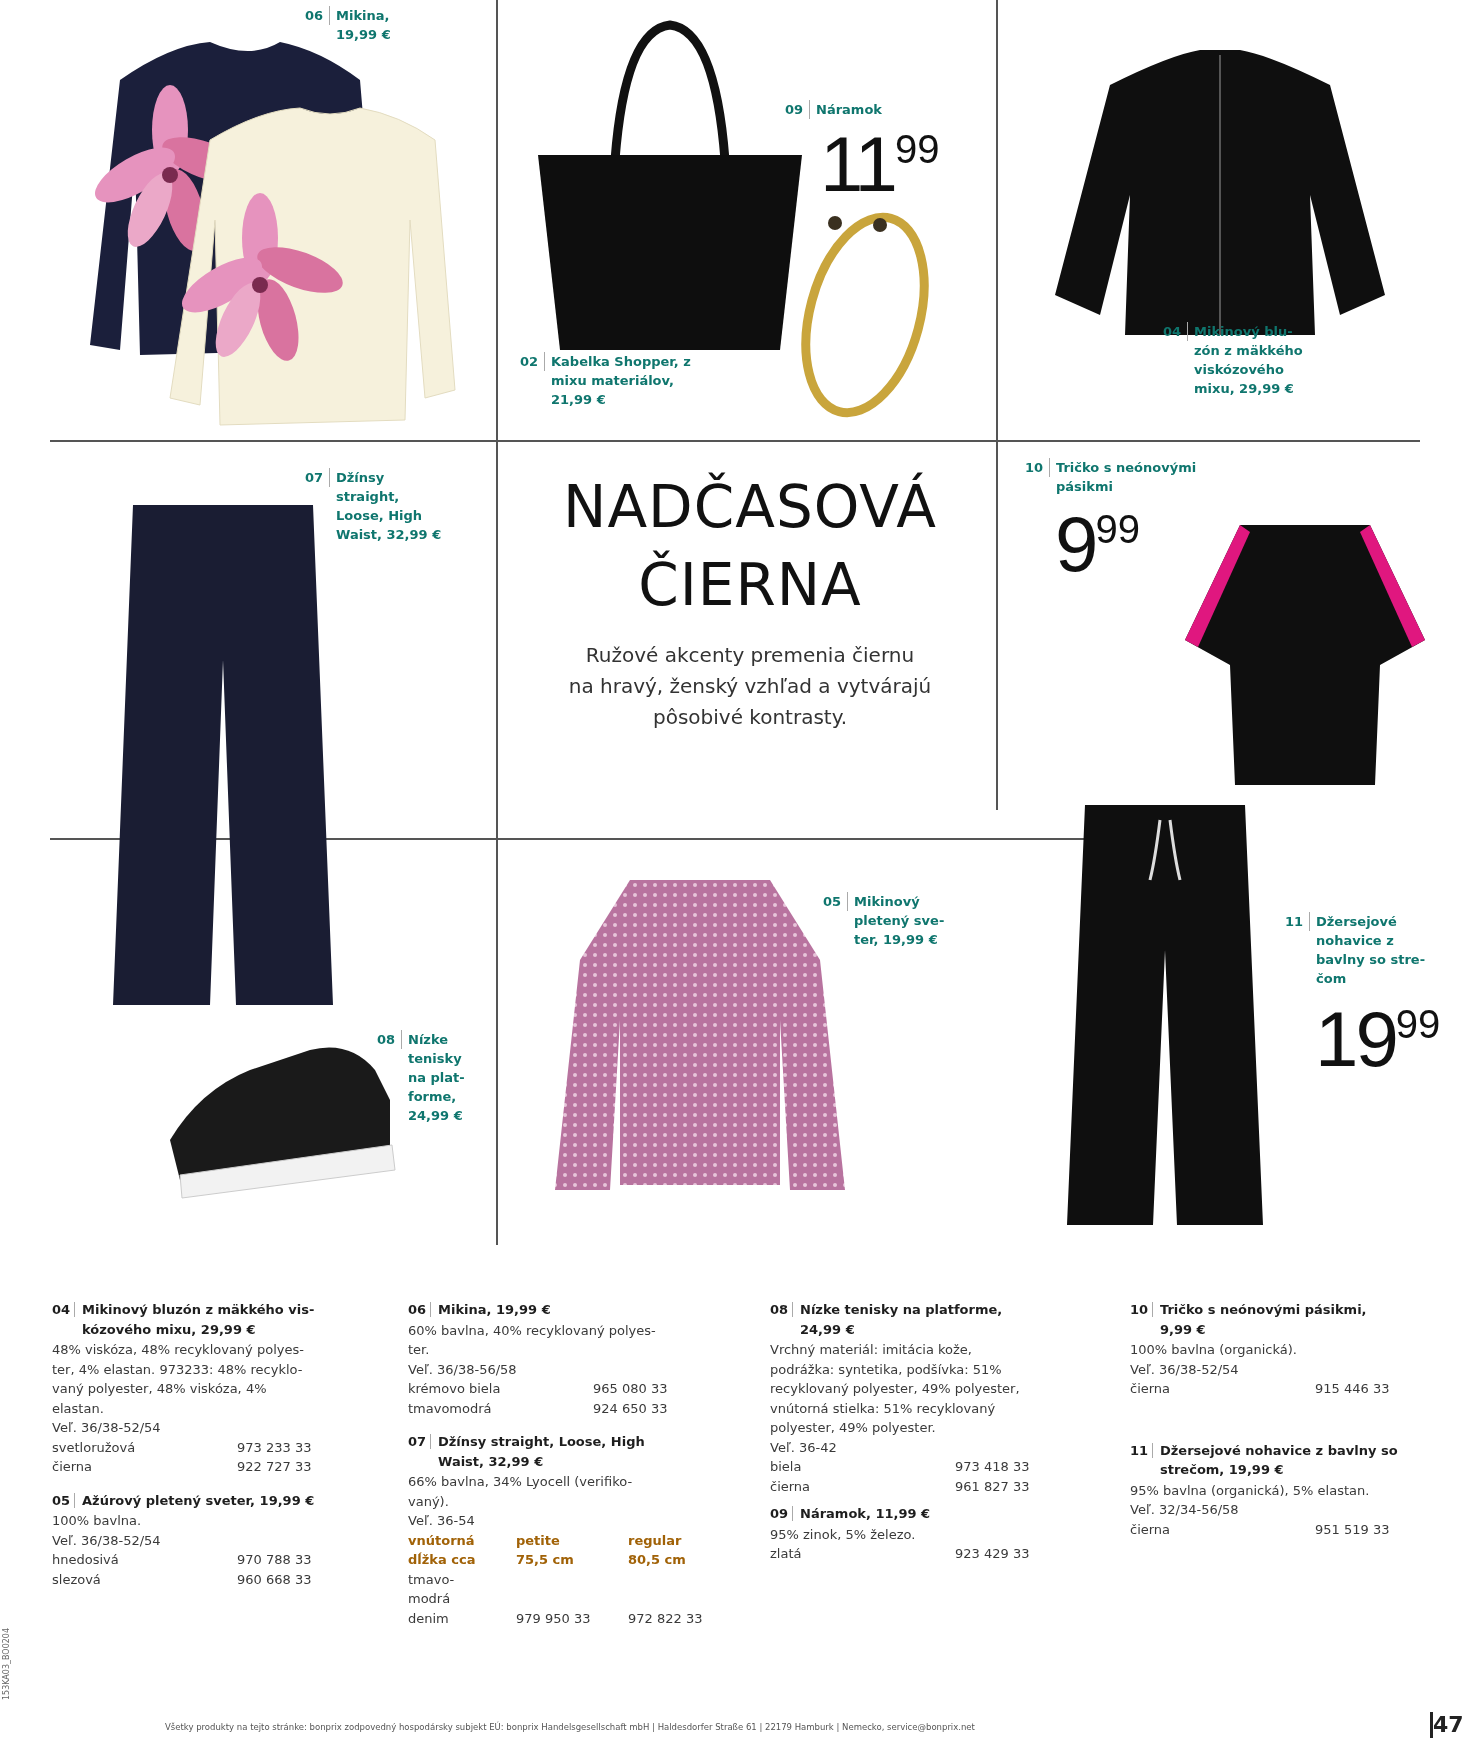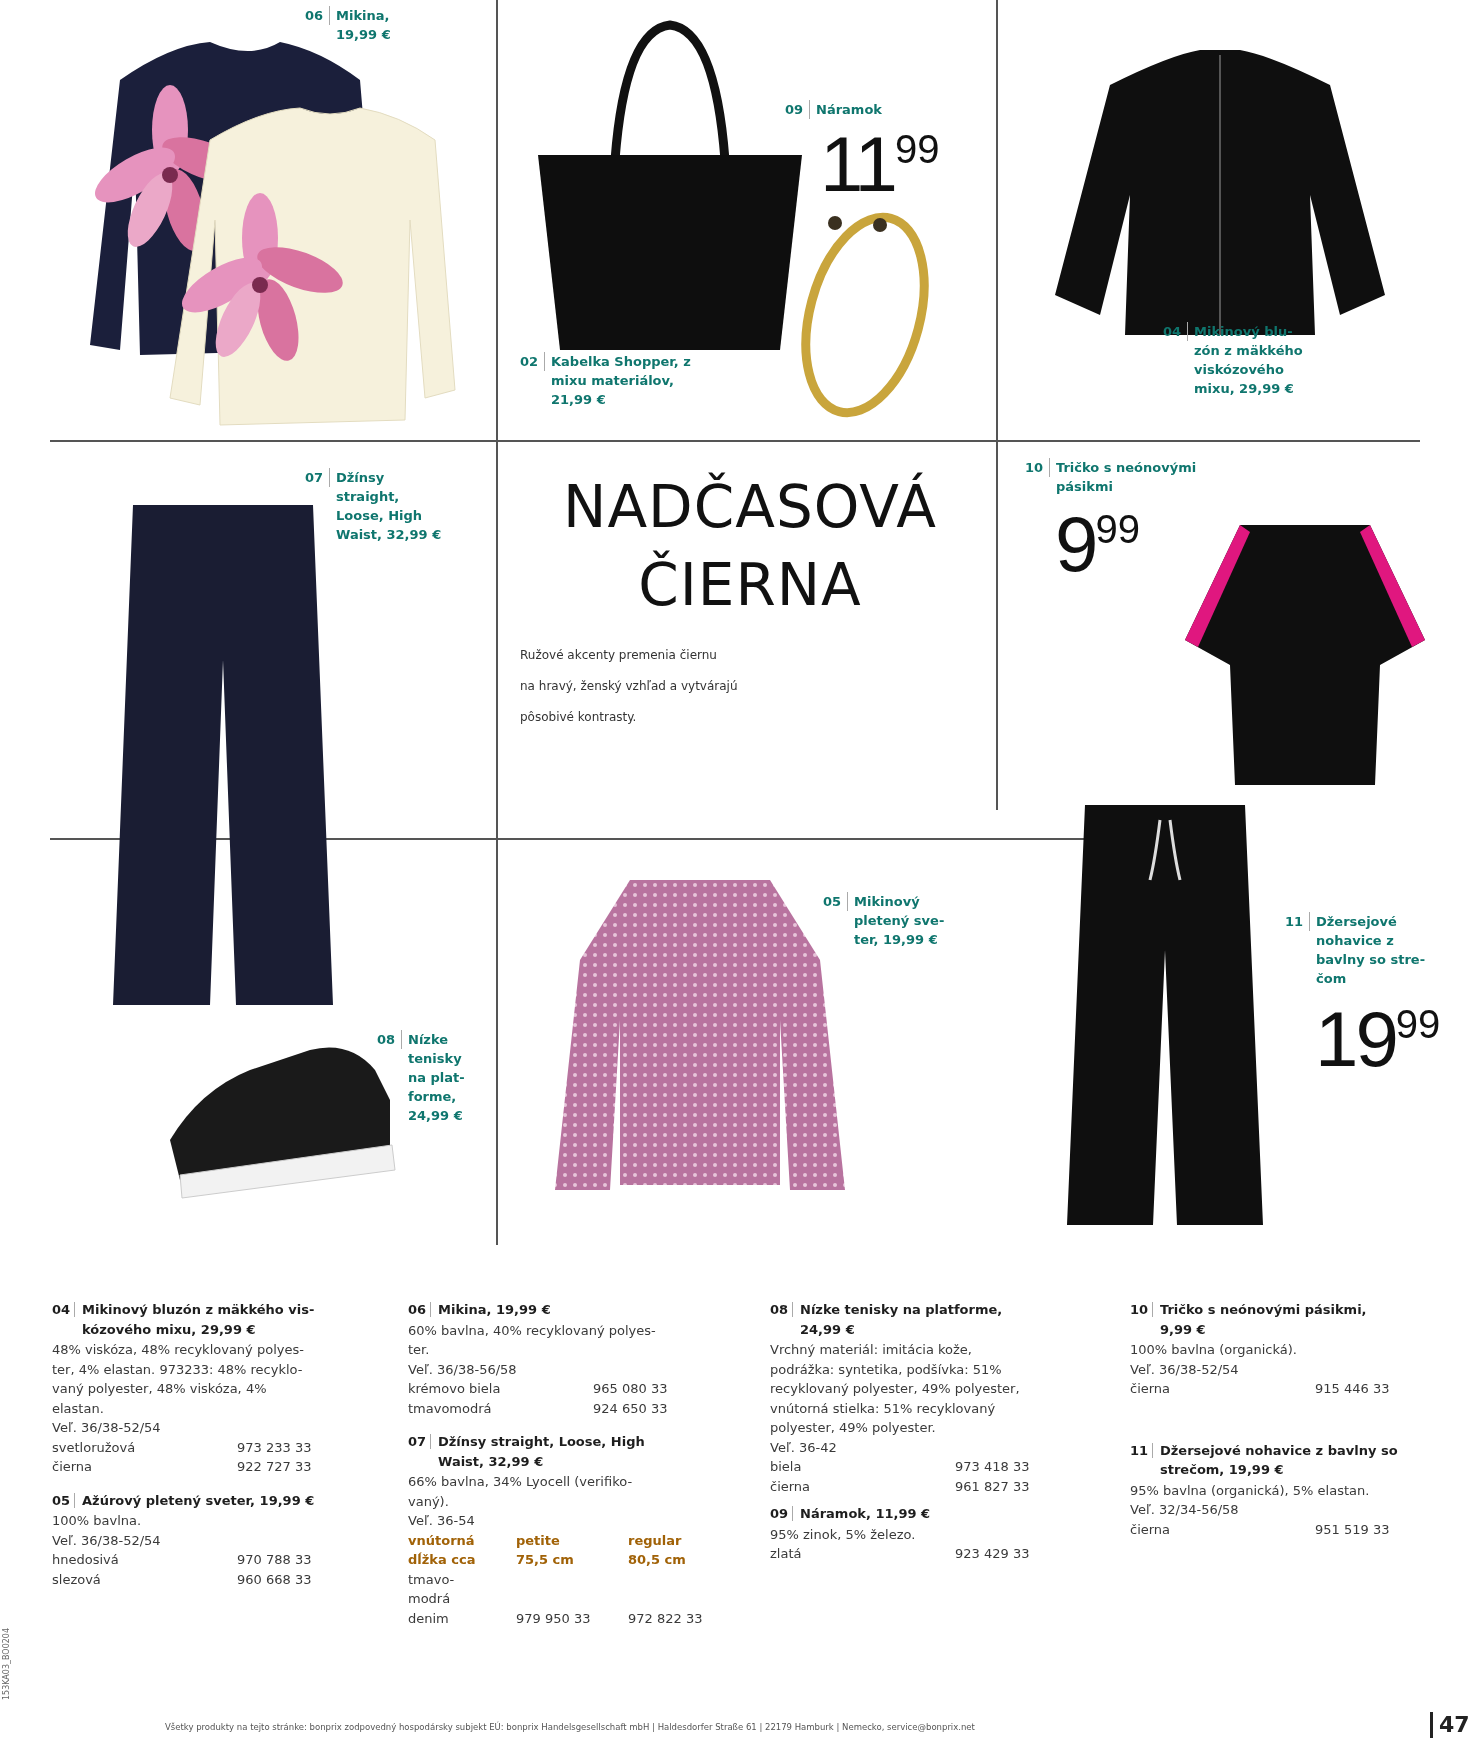--- a/index.html
+++ b/index.html
@@ -7,36 +7,36 @@
   body { position: relative; font-family: "DejaVu Sans", sans-serif; color: #1a1a1a; }
   .vline { position: absolute; width: 2px; background: #555; }
   .hline { position: absolute; height: 2px; background: #555; }
   .lbl { position: absolute; font-family: "DejaVu Sans", sans-serif; font-weight: bold; font-size: 13px; line-height: 19px; color: #0f766e; }
   .lbl .num { display: inline-block; width: 40px; text-align: right; padding-right: 6px; border-right: 1px solid #aaa; margin-right: 6px; }
   .lbl .txt { display: inline-block; vertical-align: top; }
   .big-price { position: absolute; font-family: "Liberation Sans", sans-serif; color: #111; line-height: 1; }
   .big-price .main { font-size: 78px; letter-spacing: -3px; }
   .big-price .cents { font-size: 40px; vertical-align: top; position: relative; top: 4px; }
   .headline { position: absolute; left: 500px; width: 500px; top: 468px; text-align: center; font-family: "DejaVu Sans", sans-serif; font-weight: normal; font-size: 58px; line-height: 78px; color: #111; letter-spacing: 1px; }
-  .subline { position: absolute; left: 520px; width: 460px; top: 640px; font-size: 12px; line-height: 31px; color: #333; }
+  .subline { position: absolute; left: 520px; width: 460px; top: 640px; text-align: center; font-size: 20px; line-height: 31px; color: #333; }
   .img { position: absolute; }
   
   .pblock { position: absolute; font-size: 13px; line-height: 19.5px; color: #3a3a3a; }
   .pblock .ptitle { font-weight: bold; color: #1e1e1e; display: flex; }
   .pblock .ptitle .n { width: 30px; flex: none; }
   .pblock .ptitle .n span { border-right: 1px solid #aaa; padding-right: 4px; }
   .pblock .ptitle .t { flex: 1; }
   .pblock .desc { margin-top: 1px; }
   .pblock .row { display: flex; }
   .pblock .row .c { width: 185px; }
   .pblock .gap { height: 14px; }
   .jt { display: grid; grid-template-columns: 108px 112px 100px; font-size: 13px; line-height: 19.5px; }
   .jt .h { font-weight: bold; color: #a16207; }
   .footer { position: absolute; left: 165px; top: 1722px; font-size: 8.5px; color: #555; white-space: nowrap; }
-  .pagenum { position: absolute; left: 1430px; top: 1712px; font-size: 22px; font-weight: bold; color: #222; border-left: 3px solid #222; padding-left: 6px; line-height: 26px; }
+  .pagenum { position: absolute; left: 1430px; top: 1712px; font-size: 22px; font-weight: bold; color: #222; border-left: 3px solid #222; padding-left: 0; line-height: 26px; }
   .sidecode { position: absolute; left: 2px; top: 1600px; font-size: 8px; color: #666; transform: rotate(-90deg); transform-origin: left top; white-space: nowrap; top: 1700px; }
 </style>
 </head>
 <body>
 
 <div class="vline" style="left:496px; top:0; height:1245px;"></div>
 <div class="vline" style="left:996px; top:0; height:810px;"></div>
 <div class="hline" style="left:50px; top:440px; width:1370px;"></div>
 <div class="hline" style="left:50px; top:838px; width:1050px;"></div>
 

